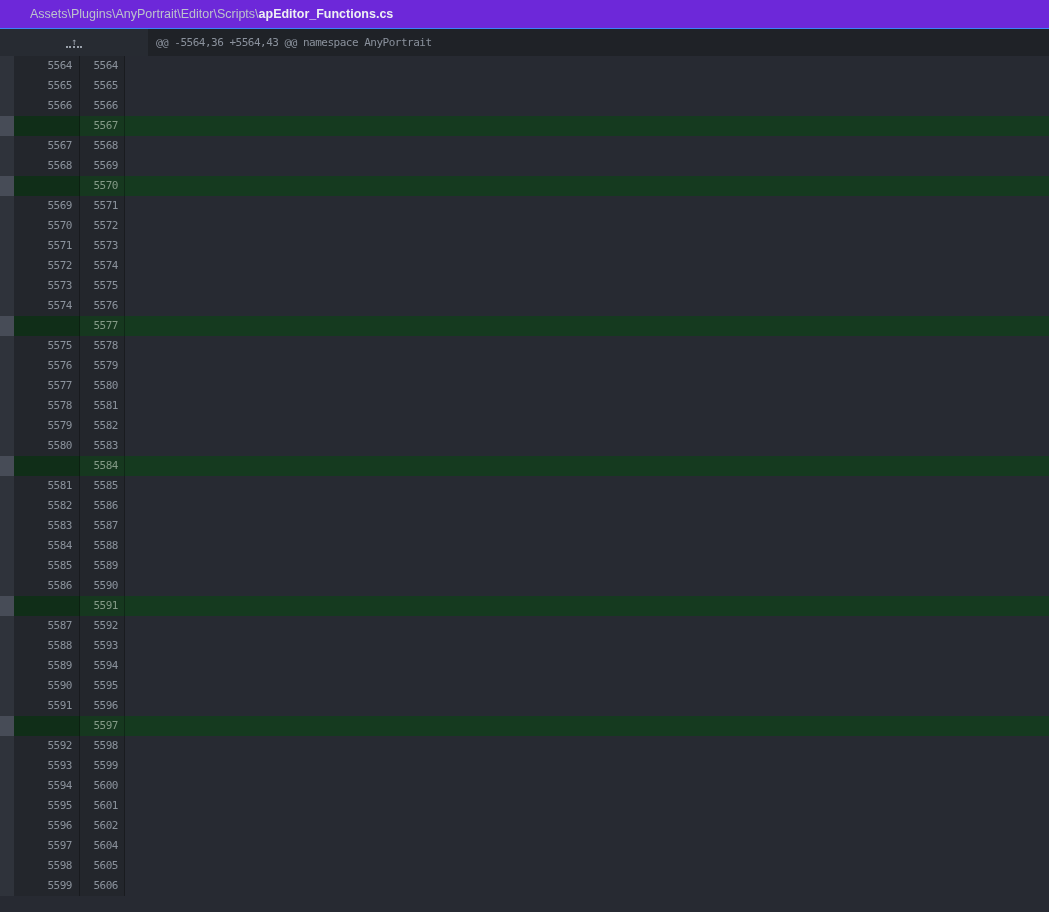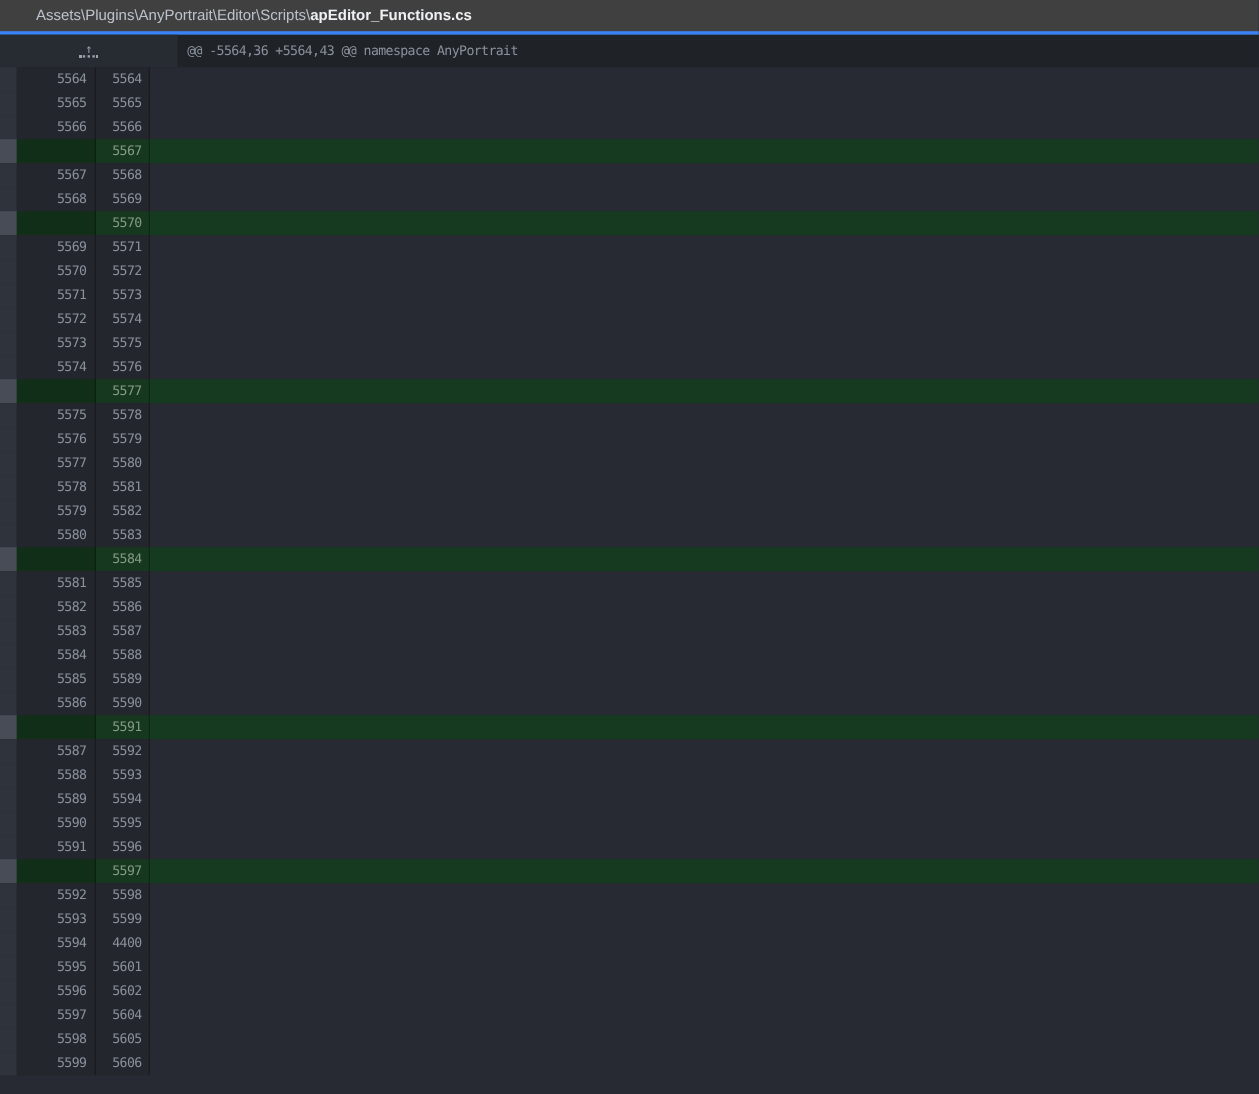--- a/index.html
+++ b/index.html
@@ -3,25 +3,25 @@
 <meta charset="utf-8">
 <style>
   * { margin:0; padding:0; box-sizing:border-box; }
   html,body { width:1049px; height:912px; overflow:hidden; }
   body {
     background:#272a32;
     font-family:"DejaVu Sans Mono","DejaVu Sans",monospace;
   }
   
   .titlebar {
-    height:29px; background:#404040;
+    height:29px; background:#6d28d9;
     display:flex; align-items:center; padding-left:30px;
     font-family:"Liberation Sans",sans-serif;
     font-size:12.5px; color:#bcc2cc;
-    border-bottom:3px solid #3b82f6;
+    border-bottom:1px solid #3b82f6;
   }
   .titlebar .filename { font-weight:bold; color:#eef0f3; }
   
   .hunkbar { height:27px; display:flex; background:#1f2227; }
   .hunk-gutter {
     width:148px; background:#272b32; flex:none;
     display:flex; align-items:center; justify-content:center;
     cursor:pointer;
   }
   .expand-icon { display:flex; flex-direction:column; align-items:center; }
@@ -393,21 +393,21 @@
     <div class="cell-old">5593</div>
     <div class="cell-new">5599</div>
     <div class="cell-code">
       <span class="marker"></span>
       
     </div>
   </div>
     <div class="row">
     <div class="cell-strip"></div>
     <div class="cell-old">5594</div>
-    <div class="cell-new">4400</div>
+    <div class="cell-new">5600</div>
     <div class="cell-code">
       <span class="marker"></span>
       <span class="code-text" style="padding-left: 105px;"></span>
     </div>
   </div>
     <div class="row">
     <div class="cell-strip"></div>
     <div class="cell-old">5595</div>
     <div class="cell-new">5601</div>
     <div class="cell-code">

